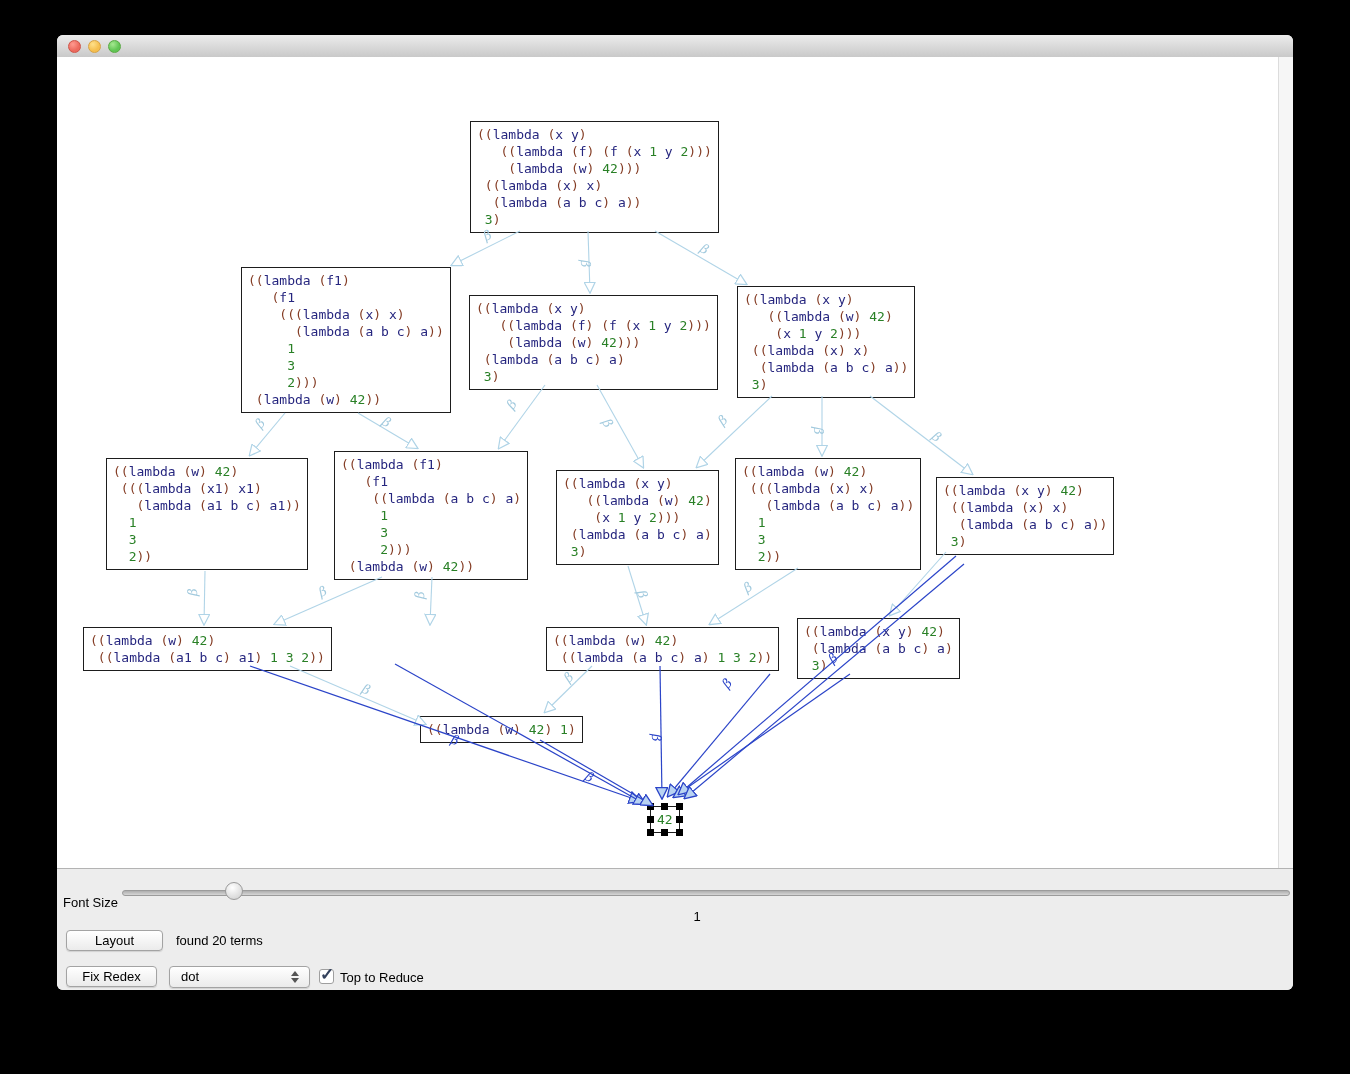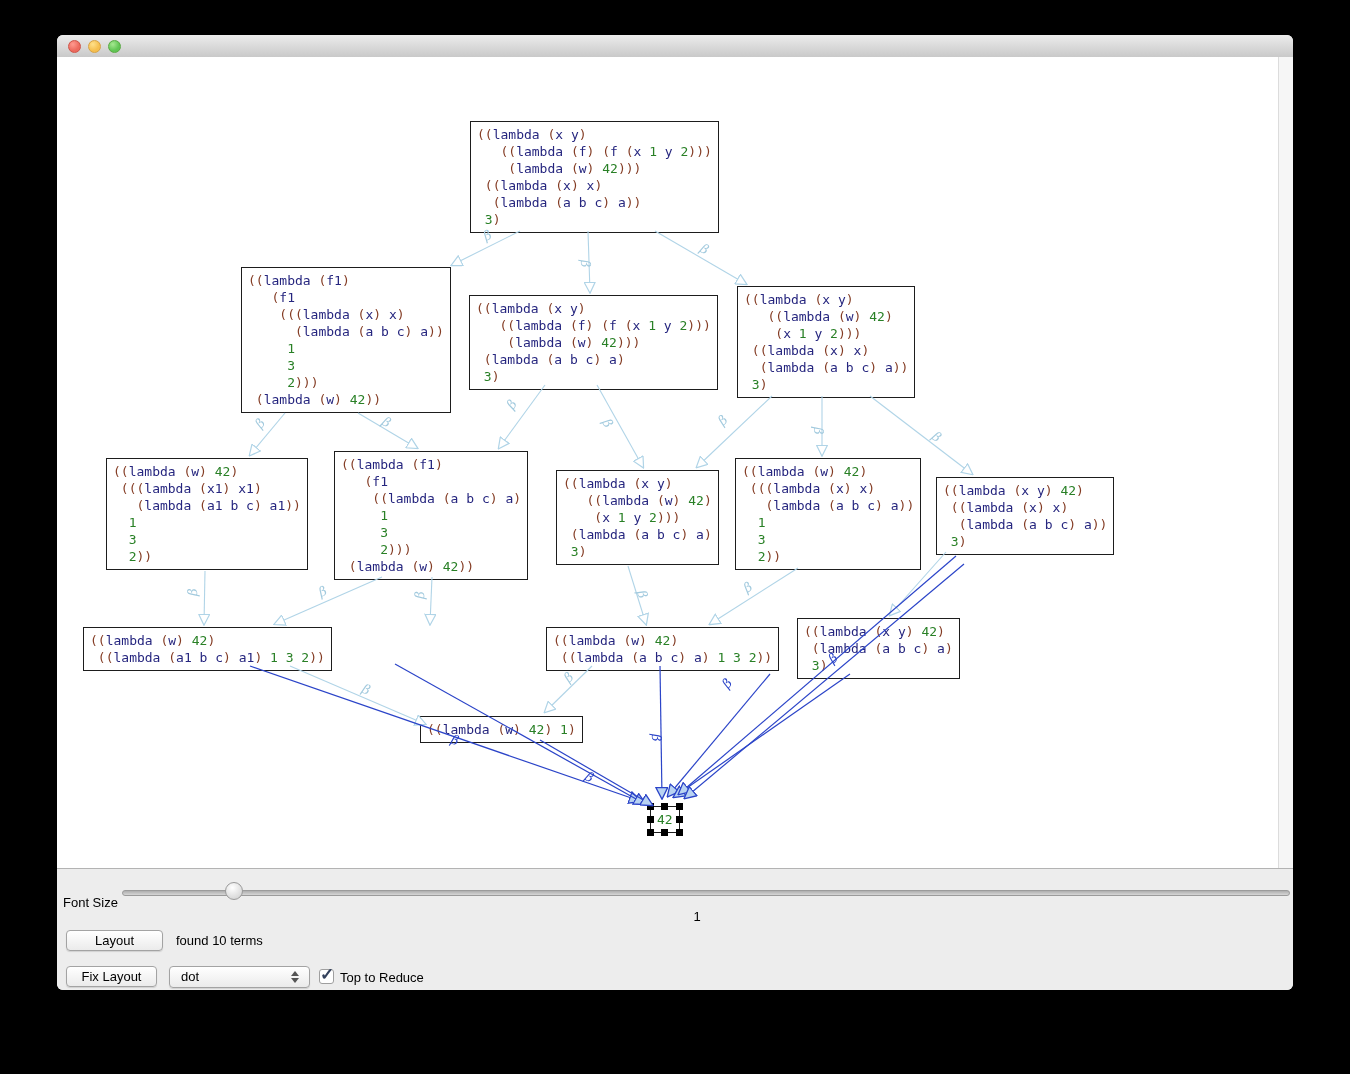--- a/index.html
+++ b/index.html
@@ -75,23 +75,23 @@
     <div class="canvas" id="canvas"></div>
     <div class="vscroll"></div>
 
     <div class="footer">
       <div class="fs-label">Font Size</div>
       <div class="slider-track"></div>
       <div class="slider-thumb"></div>
       <div class="fs-value">1</div>
 
       <div class="mac-btn btn-reduce">Layout</div>
-      <div class="status">found 10 terms</div>
-
-      <div class="mac-btn btn-fix">Fix Layout</div>
+      <div class="status">found 20 terms</div>
+
+      <div class="mac-btn btn-fix">Fix Redex</div>
       <div class="select">
         <span>dot</span>
         <span class="stepper">
           <span class="arr-up"></span>
           <span class="arr-dn"></span>
         </span>
       </div>
       <div class="checkbox">
         <span class="mark">✓</span>
       </div>

